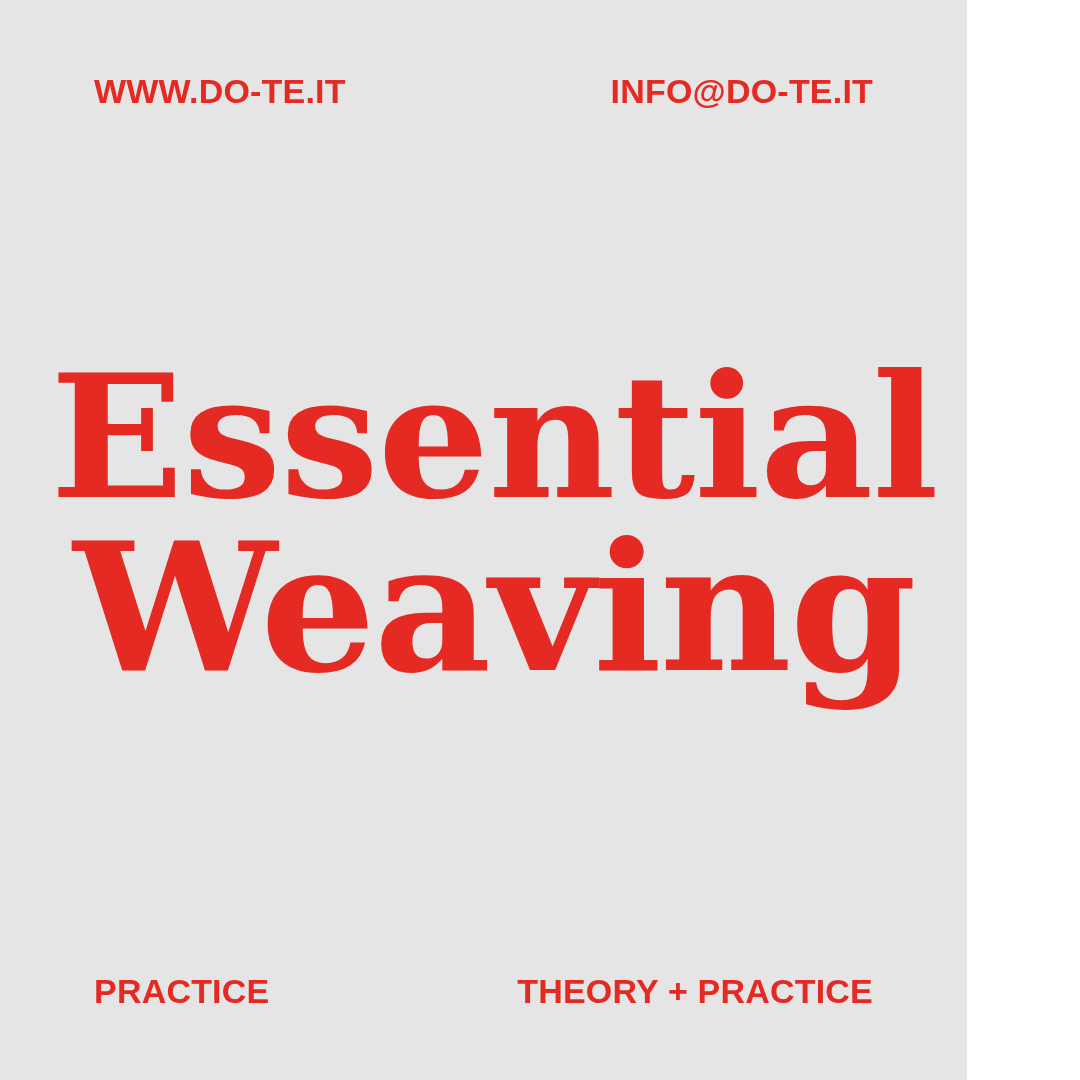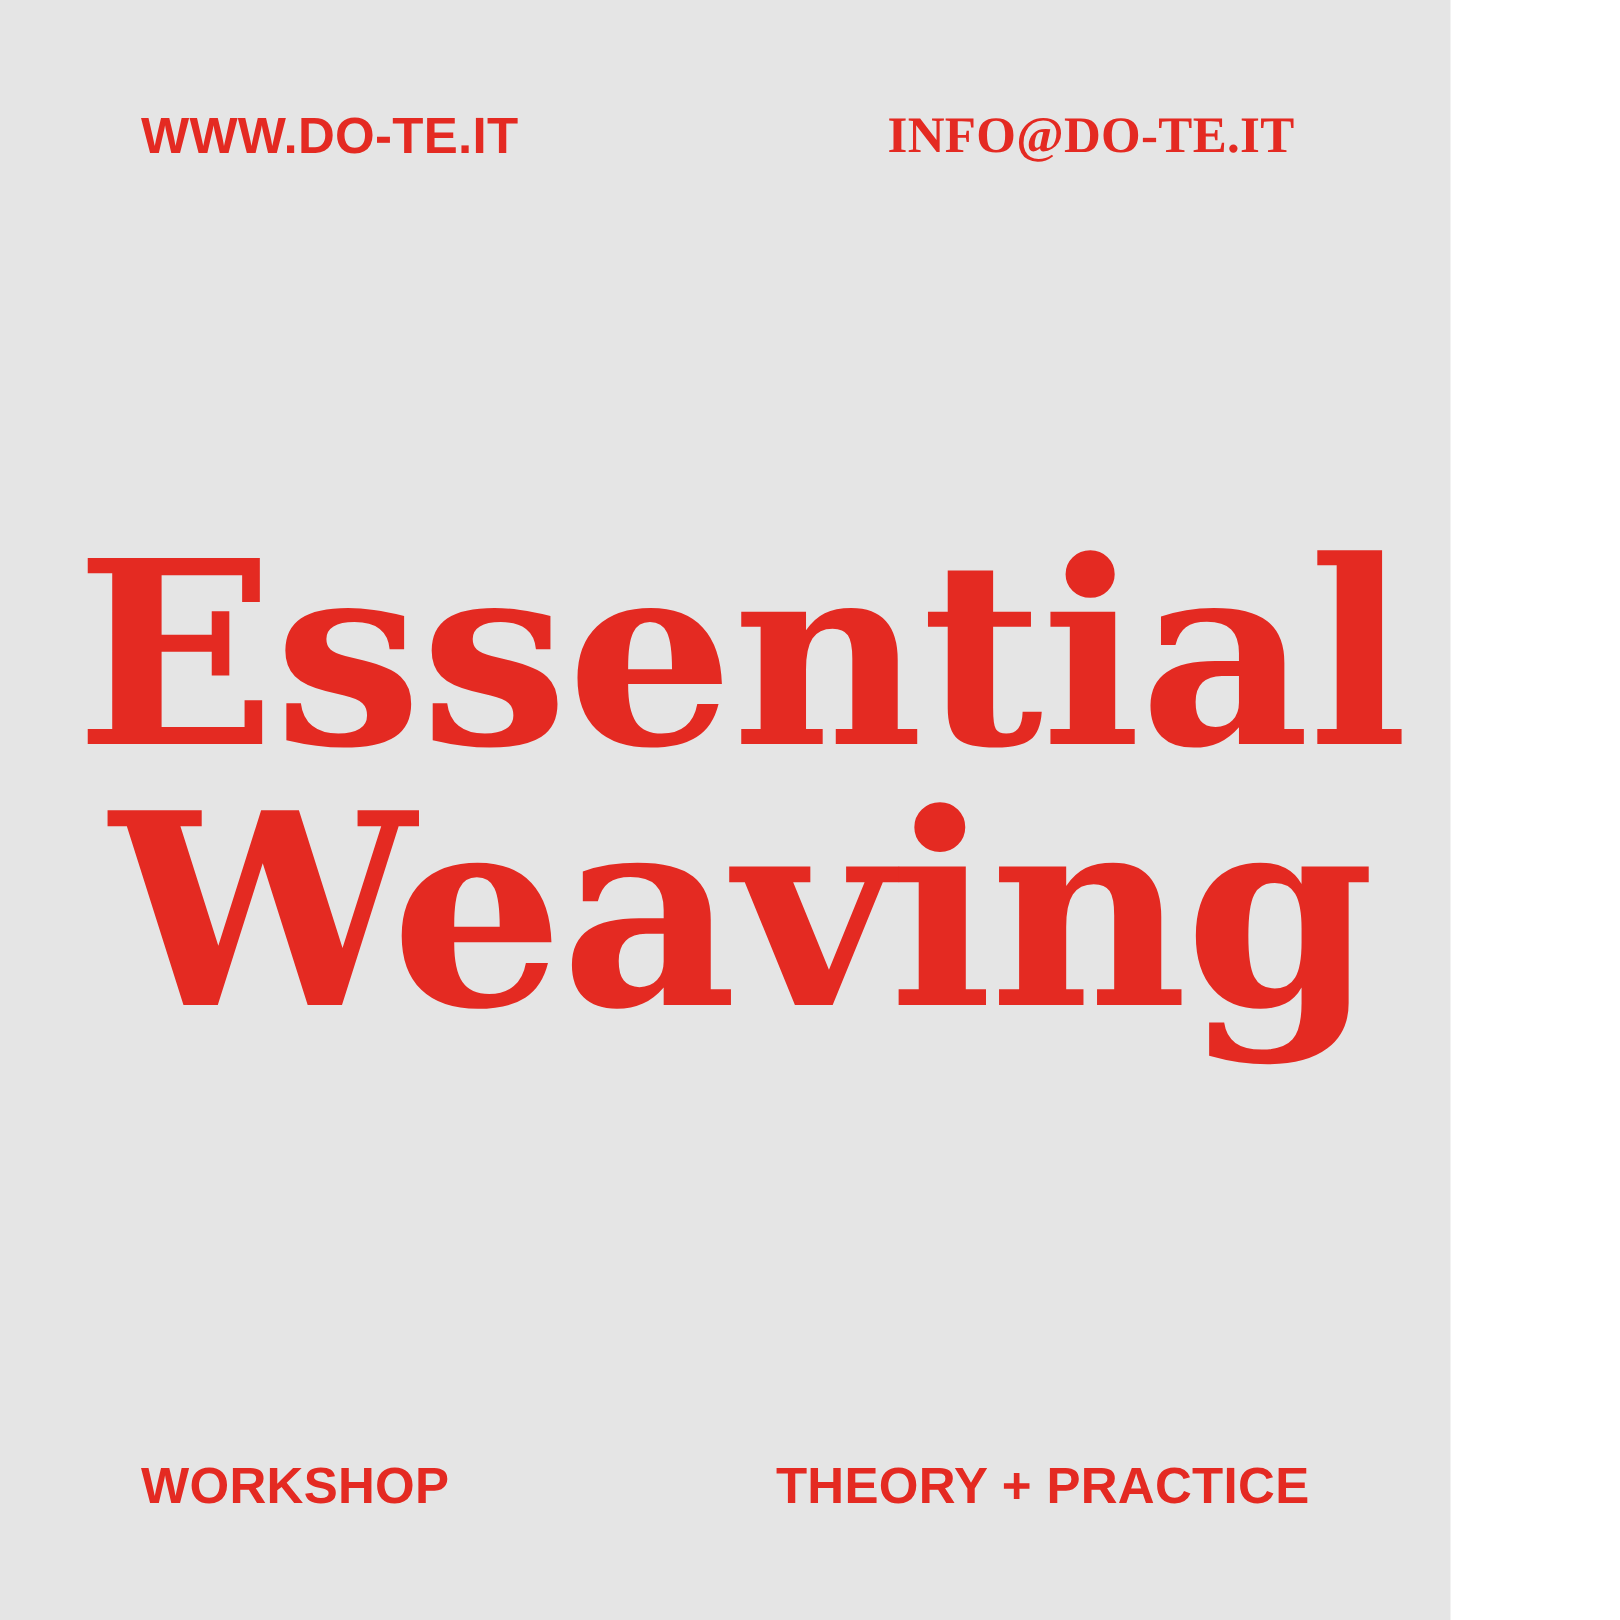--- a/index.html
+++ b/index.html
@@ -34,24 +34,23 @@
     color: #e42a22;
     white-space: nowrap;
   }
 
   .meta-tl {
     left: 94px;
     top: 74px;
   }
 
   .meta-tr {
-    right: 104px;
+    right: 94px;
     top: 74px;
     text-align: right;
-    font-family: Liberation Serif, serif;
   }
 
   .meta-bl {
     left: 94px;
     top: 974px;
   }
 
   .meta-br {
     right: 94px;
     top: 974px;
@@ -97,17 +96,17 @@
 
   <div class="meta meta-tl">WWW.DO-TE.IT</div>
 
   <div class="meta meta-tr">INFO@DO-TE.IT</div>
 
   <div id="headline">
     <span class="headline-line headline-line-1">Essential</span>
     <span class="headline-line headline-line-2">Weaving</span>
   </div>
 
-  <div class="meta meta-bl">WORKSHOP</div>
+  <div class="meta meta-bl">PRACTICE</div>
 
   <div class="meta meta-br">THEORY + PRACTICE</div>
 
 </div>
 
 </body></html>

